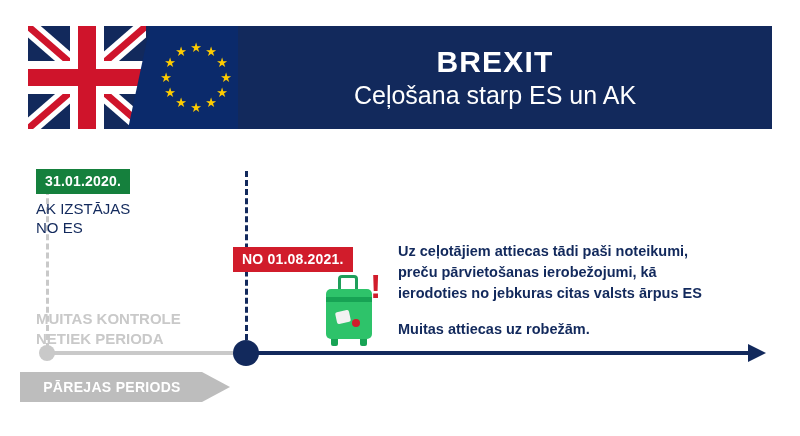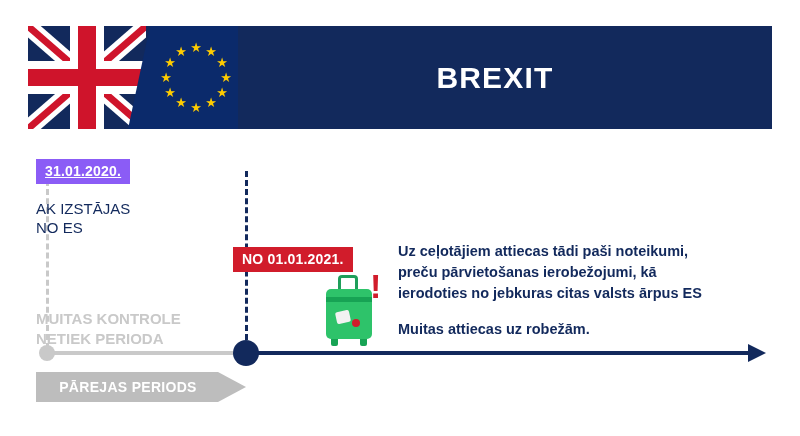--- a/index.html
+++ b/index.html
@@ -171,21 +171,21 @@
   
   .chip {
     position: absolute;
     color: #ffffff;
     font-size: 14px;
     font-weight: bold;
     padding: 4px 9px 5px 9px;
     letter-spacing: .2px;
     white-space: nowrap;
   }
-  .chip-grey { background: #8b5cf6; left: 36px; top: 30px; text-decoration: underline; }
+  .chip-grey { background: #15803d; left: 36px; top: 40px; }
   .chip-red  { background: #d11c2b; left: 233px; top: 42px; }
   .chip-red2 { background: #d11c2b; left: 233px; top: 118px; }
 
   .cap {
     position: absolute;
     color: #12295c;
     font-size: 15px;
     font-weight: normal;
     line-height: 19px;
     white-space: pre-line;
@@ -199,21 +199,21 @@
     color: #c9c9c9;
     font-size: 15px;
     font-weight: bold;
     line-height: 20px;
     white-space: pre-line;
   }
 
   
   .banner {
     position: absolute;
-    left: 36px;
+    left: 20px;
     top: 243px;
     width: 210px;
     height: 30px;
   }
   .banner-body {
     position: absolute;
     left: 0; top: 0;
     width: 210px; height: 30px;
     background: #bdbdbd;
     clip-path: polygon(0 0, 182px 0, 210px 15px, 182px 30px, 0 30px);
@@ -345,41 +345,42 @@
         <div class="eu-star" style="left: 61.5px; top: 74.5px;">★</div>
         <div class="eu-star" style="left: 46.5px; top: 70.4808px;">★</div>
         <div class="eu-star" style="left: 35.5192px; top: 59.5px;">★</div>
         <div class="eu-star" style="left: 31.5px; top: 44.5px;">★</div>
         <div class="eu-star" style="left: 35.5192px; top: 29.5px;">★</div>
         <div class="eu-star" style="left: 46.5px; top: 18.5192px;">★</div>
       </div>
   </div>
   <div class="header-titles">
     <div class="title-main">BREXIT</div>
+    <div class="title-sub">Ceļošana starp ES un AK</div>
   </div>
 </div>
 
 <div class="canvas">
 
   <div class="axis"></div>
   <div class="axis-grey"></div>
   <div class="axis-head"></div>
 
   <div class="dash-grey"></div>
   <div class="dash-navy"></div>
 
   <div class="dot-grey"></div>
   <div class="dot-navy"></div>
 
   <div class="chip chip-grey">31.01.2020.</div>
   <div class="cap cap-left">AK IZSTĀJAS
 NO ES</div>
 
 
-  <div class="chip chip-red2">NO 01.01.2021.</div>
+  <div class="chip chip-red2">NO 01.08.2021.</div>
 
   <div class="muitas-grey">MUITAS KONTROLE
 NETIEK PERIODA</div>
 
   <div class="banner">
     <div class="banner-body"></div>
     <div class="banner-label">PĀREJAS PERIODS</div>
   </div>
 
   <div class="suitcase">

